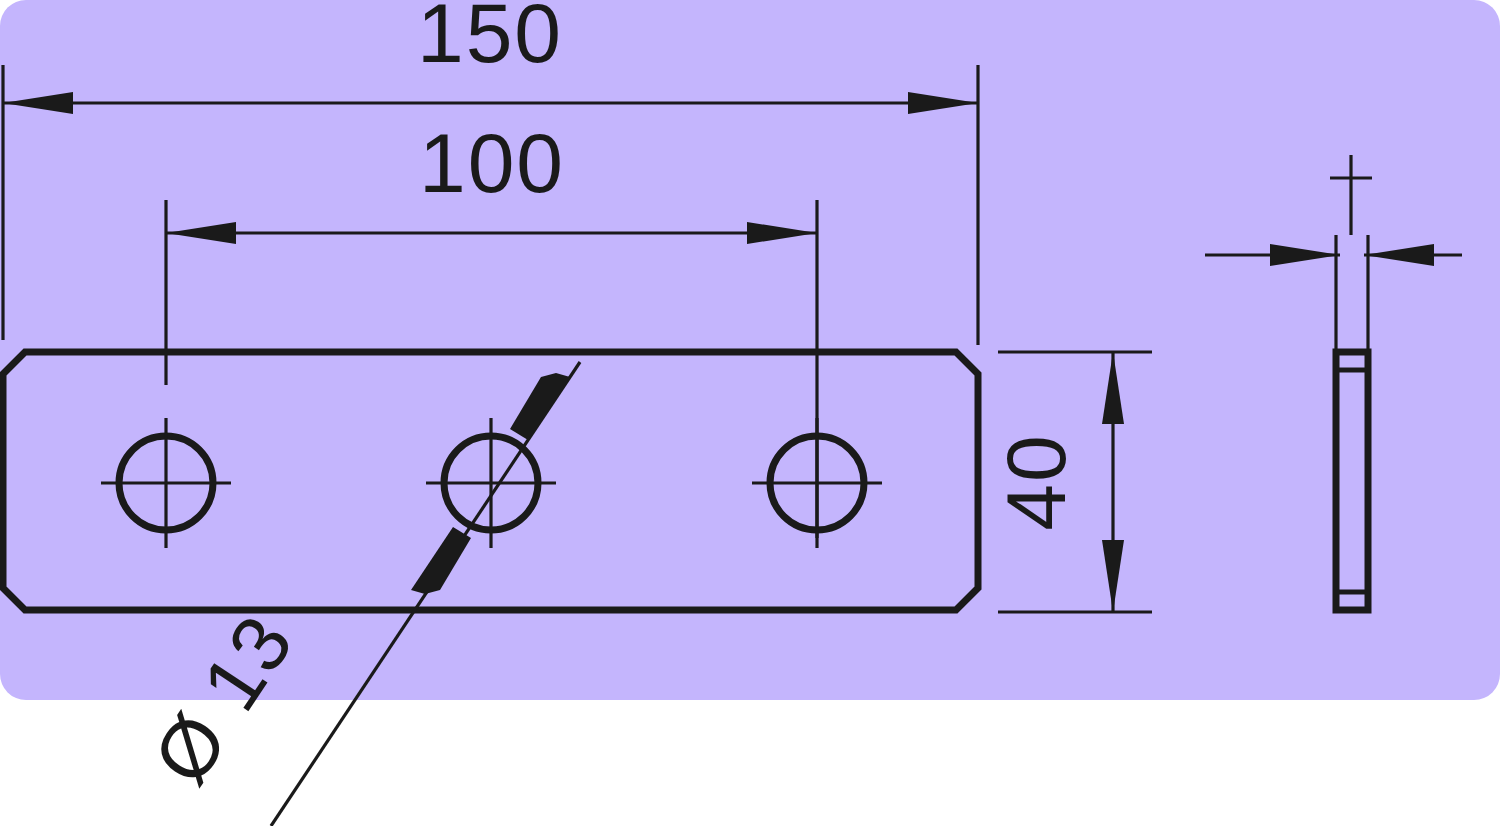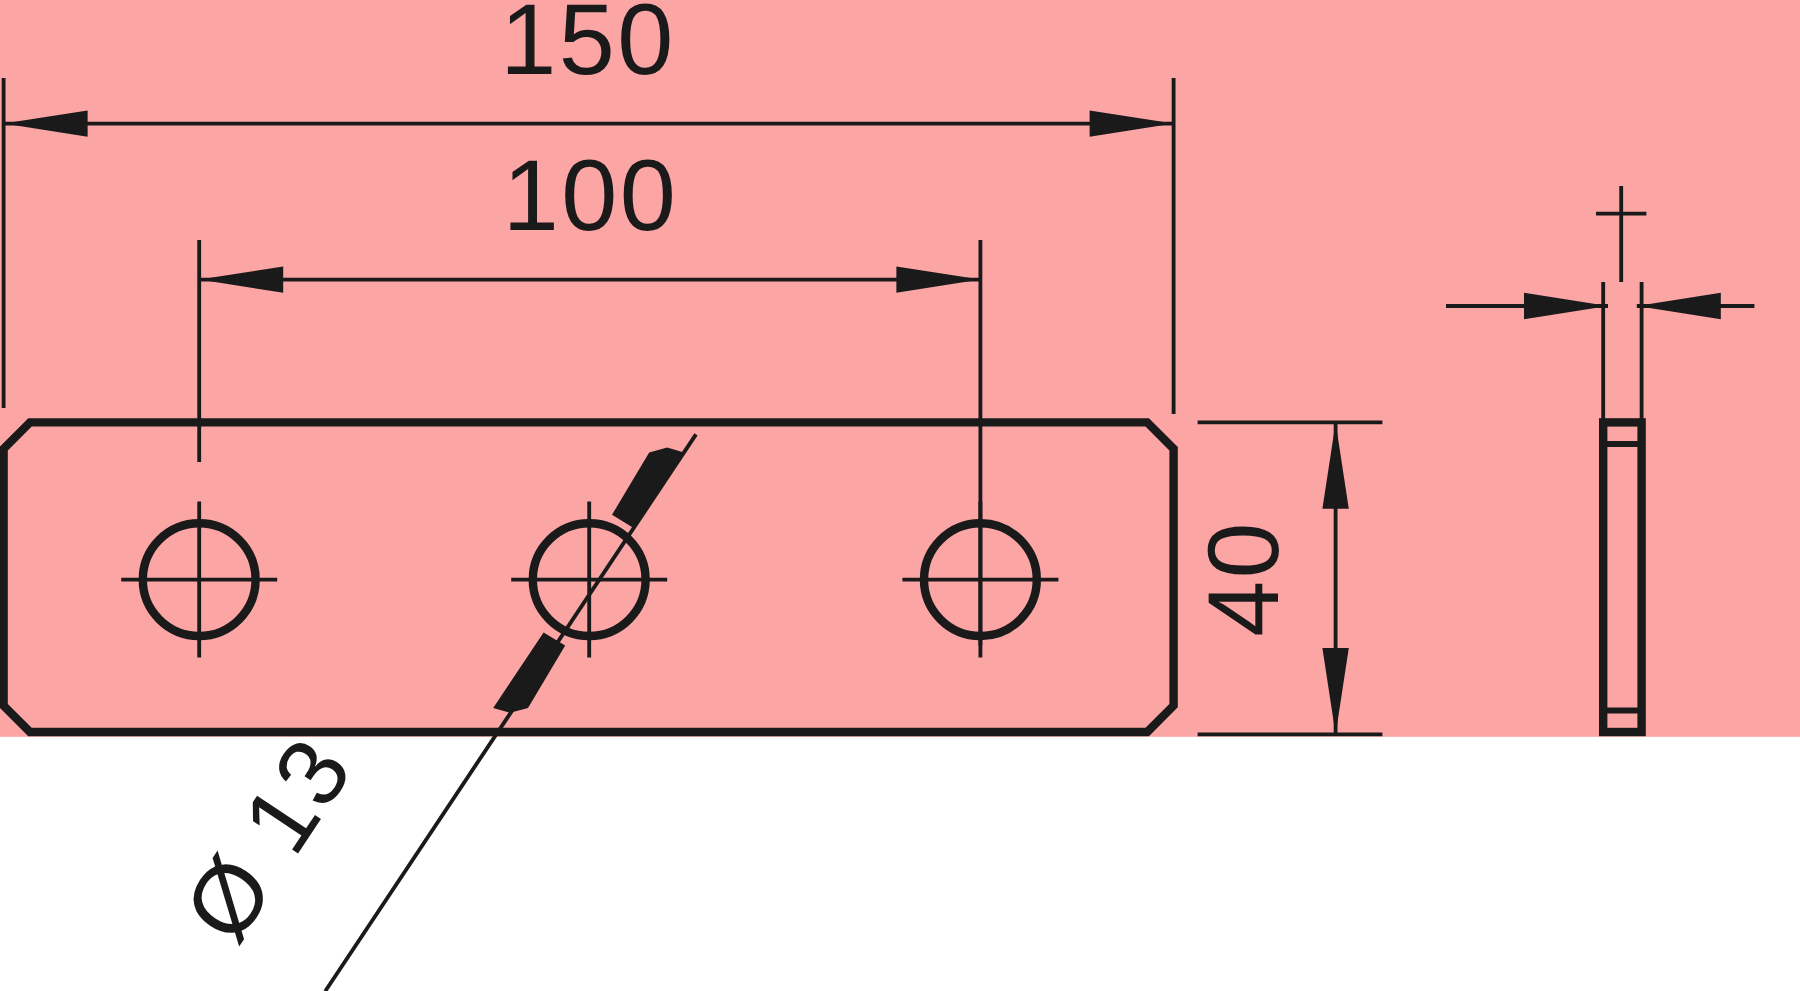--- a/index.html
+++ b/index.html
@@ -9,22 +9,23 @@
   }
   body {
     width: 1500px;
     height: 826px;
     font-family: "Liberation Sans", sans-serif;
     overflow: hidden;
   }
   #drawing-root {
     position: relative;
     width: 1500px;
-    height: 614px;
-    background: #fca5a5;
+    height: 700px;
+    background: #c4b5fd;
+    border-radius: 26px;
   }
   svg#tech-drawing {
     display: block;
     width: 1500px;
     height: 826px;
   }
   .thick-outline {
     fill: none;
     stroke: #1a1a1a;
     stroke-width: 7;

